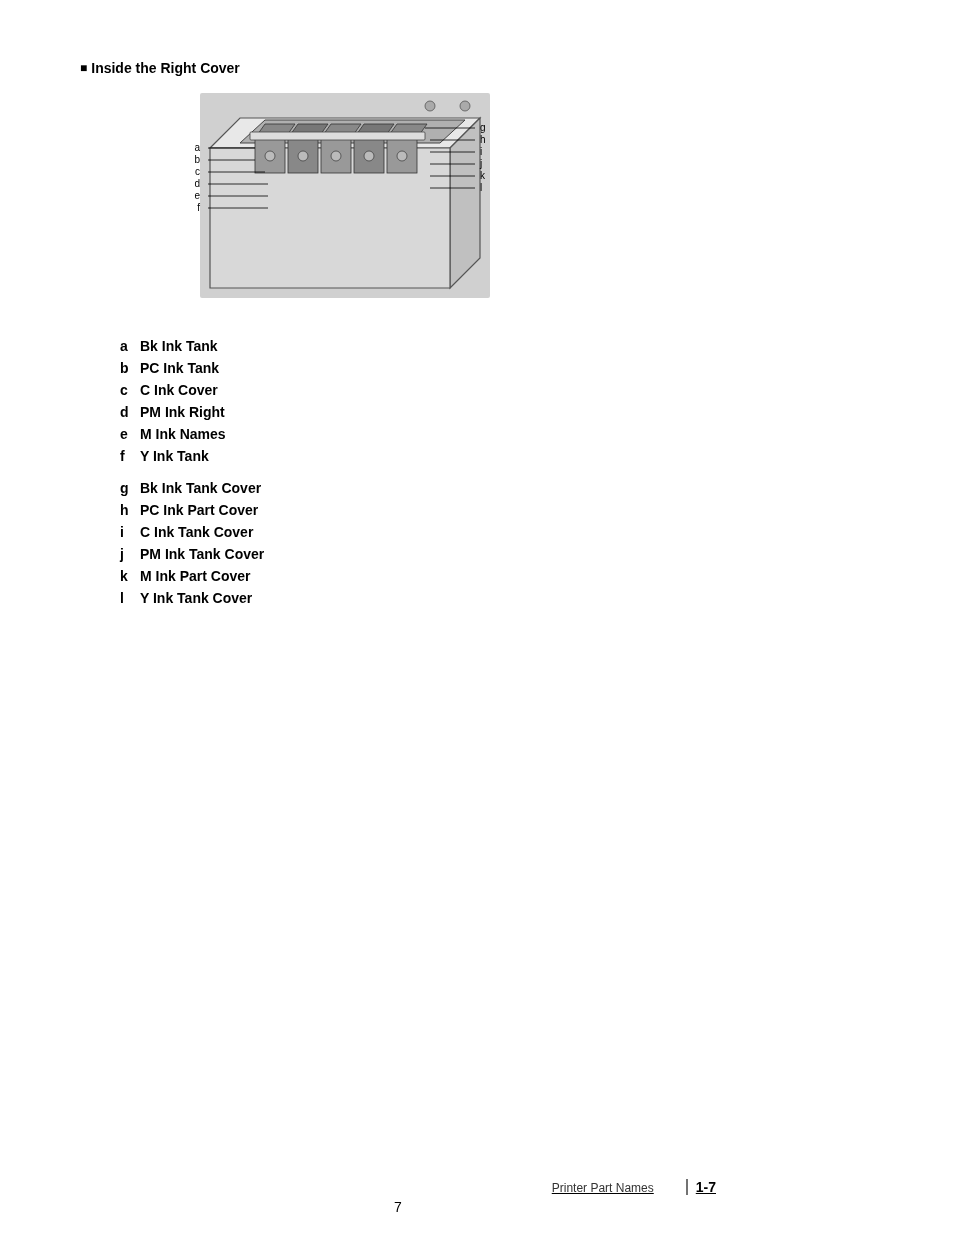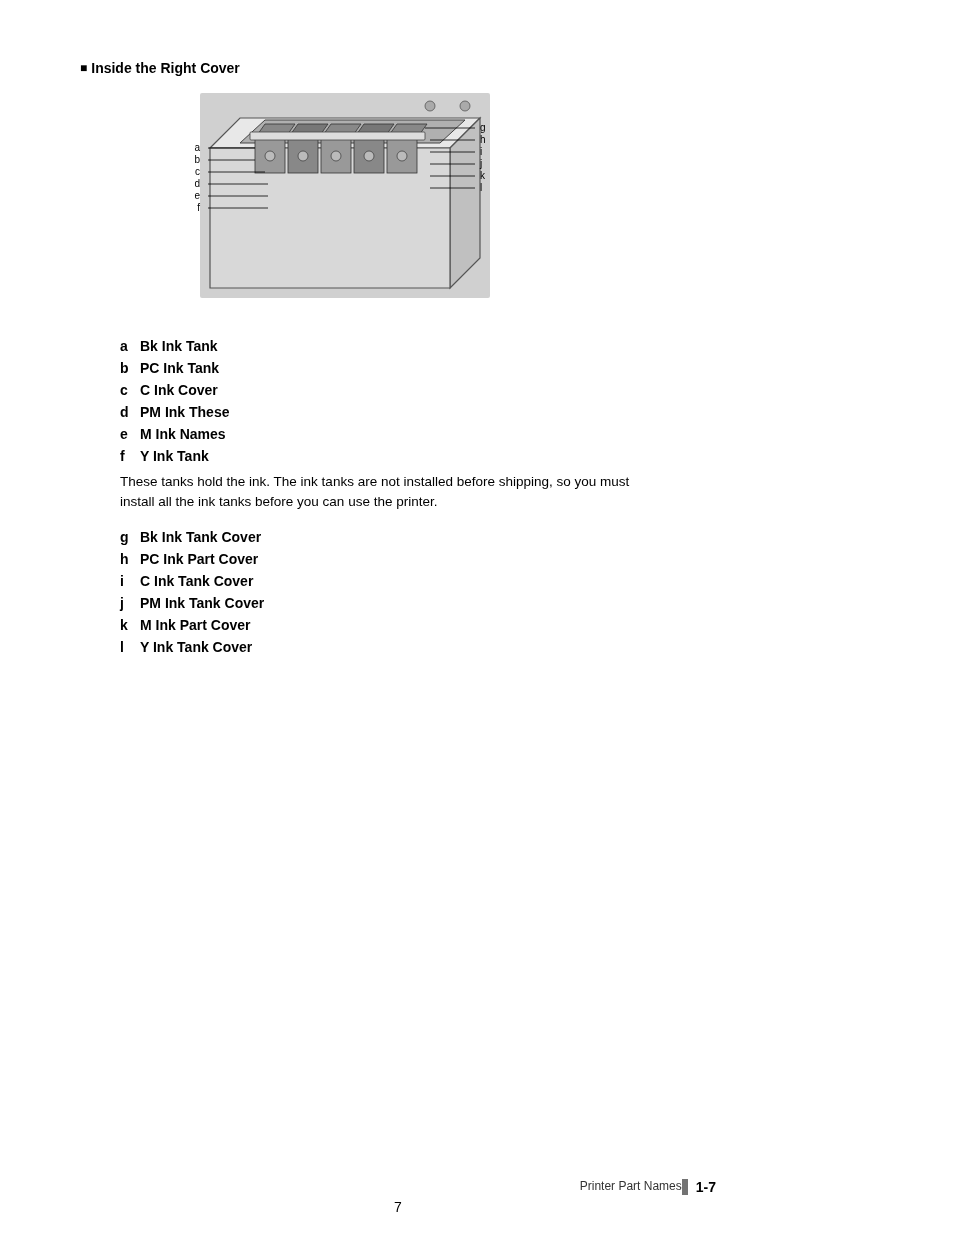--- a/index.html
+++ b/index.html
@@ -76,31 +76,32 @@
       font-size: 13.5px;
       line-height: 1.5;
       max-width: 530px;
     }
 
     .footer-area {
       position: absolute;
       bottom: 40px;
       right: 80px;
       display: flex;
-      align-items: flex-start;
-      gap: 0;
+      align-items: flex-end;
+      gap: 32px;
+      text-decoration: underline;
     }
 
     .footer-section-label {
       font-size: 12px;
       color: #333;
     }
 
     .footer-page-box {
-      border-left: 6px solid #737373;
+      border-left: 2px solid #737373;
       padding-left: 8px;
       font-size: 14px;
       font-weight: bold;
     }
 
     .bottom-page-number {
       position: absolute;
       bottom: 20px;
       left: 50%;
       transform: translateX(-50%);
@@ -202,33 +203,32 @@
     <div class="part-item">
       <span class="part-letter">b</span>
       <span class="part-name">PC Ink Tank</span>
     </div>
     <div class="part-item">
       <span class="part-letter">c</span>
       <span class="part-name">C Ink Cover</span>
     </div>
     <div class="part-item">
       <span class="part-letter">d</span>
-      <span class="part-name">PM Ink These</span>
+      <span class="part-name">PM Ink Right</span>
     </div>
     <div class="part-item">
       <span class="part-letter">e</span>
       <span class="part-name">M Ink Names</span>
     </div>
     <div class="part-item">
       <span class="part-letter">f</span>
       <span class="part-name">Y Ink Tank</span>
     </div>
   </div>
 
-  <div class="description-text">These tanks hold the ink. The ink tanks are not installed before shipping, so you must install all the ink tanks before you can use the printer.</div>
 
   <div class="parts-list">
     <div class="part-item">
       <span class="part-letter">g</span>
       <span class="part-name">Bk Ink Tank Cover</span>
     </div>
     <div class="part-item">
       <span class="part-letter">h</span>
       <span class="part-name">PC Ink Part Cover</span>
     </div>

